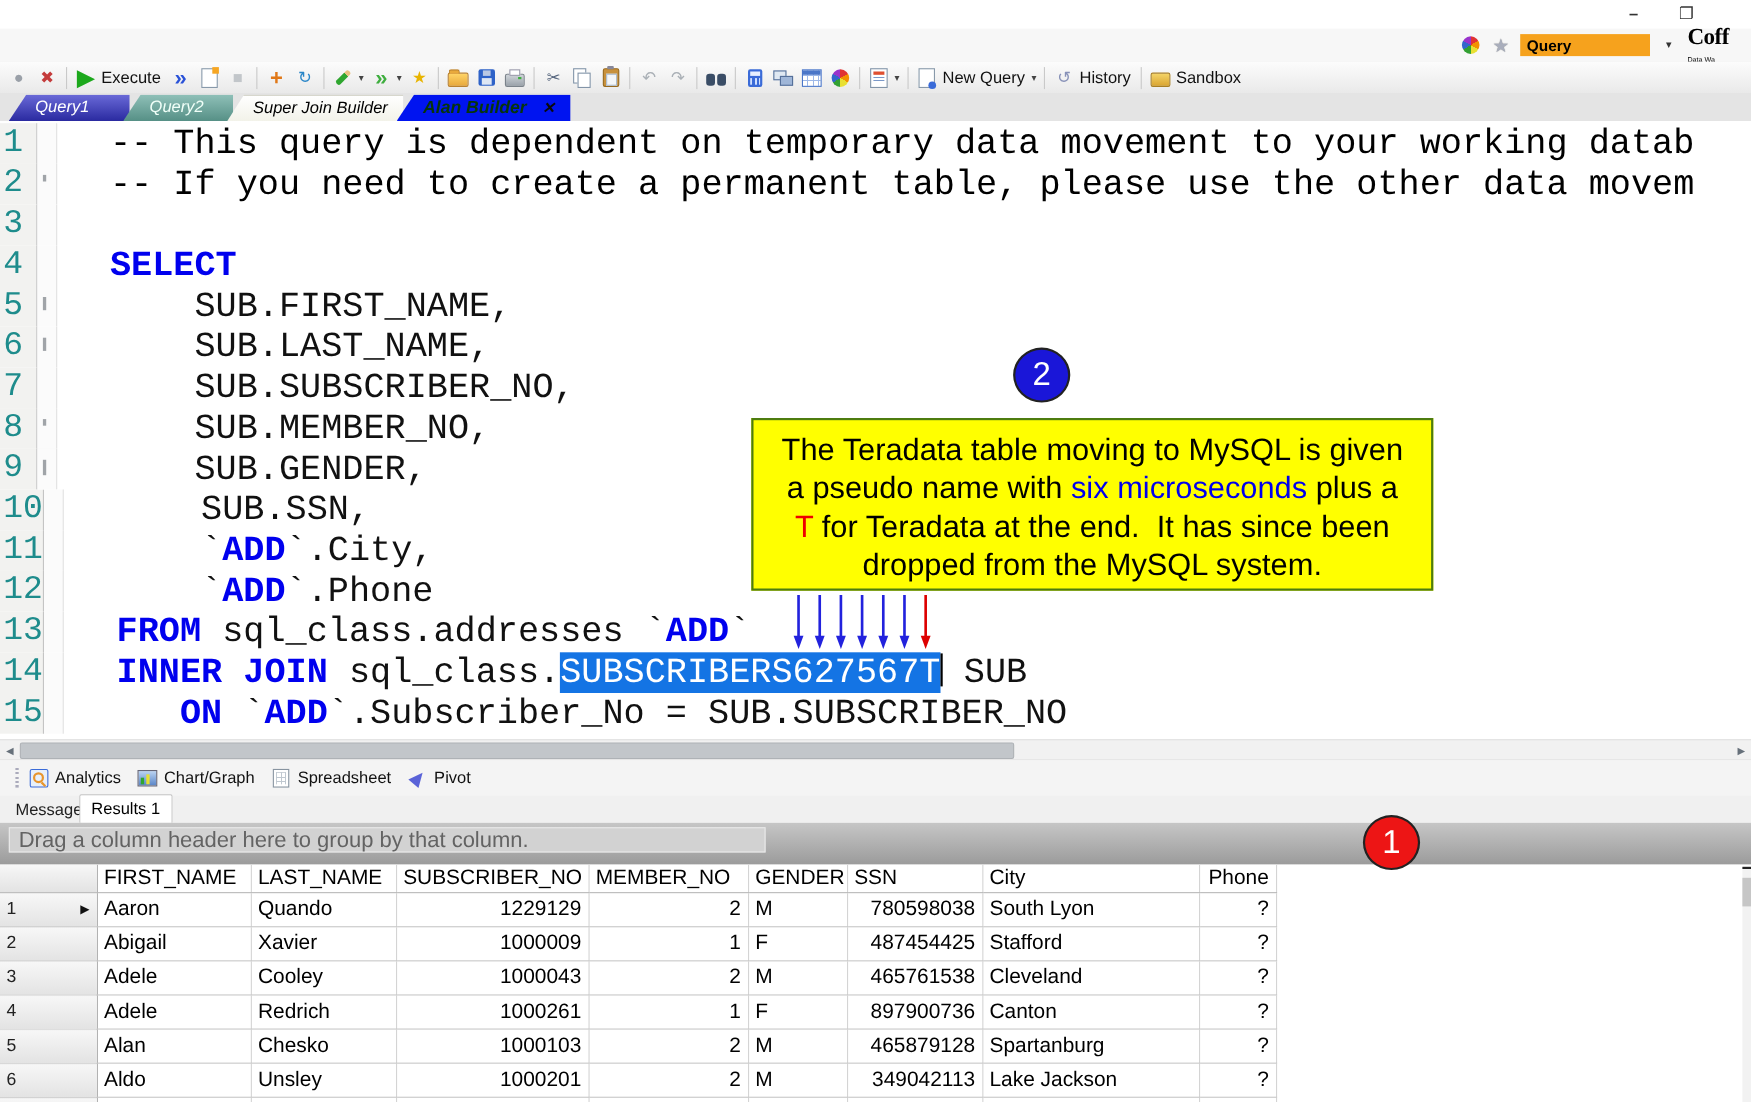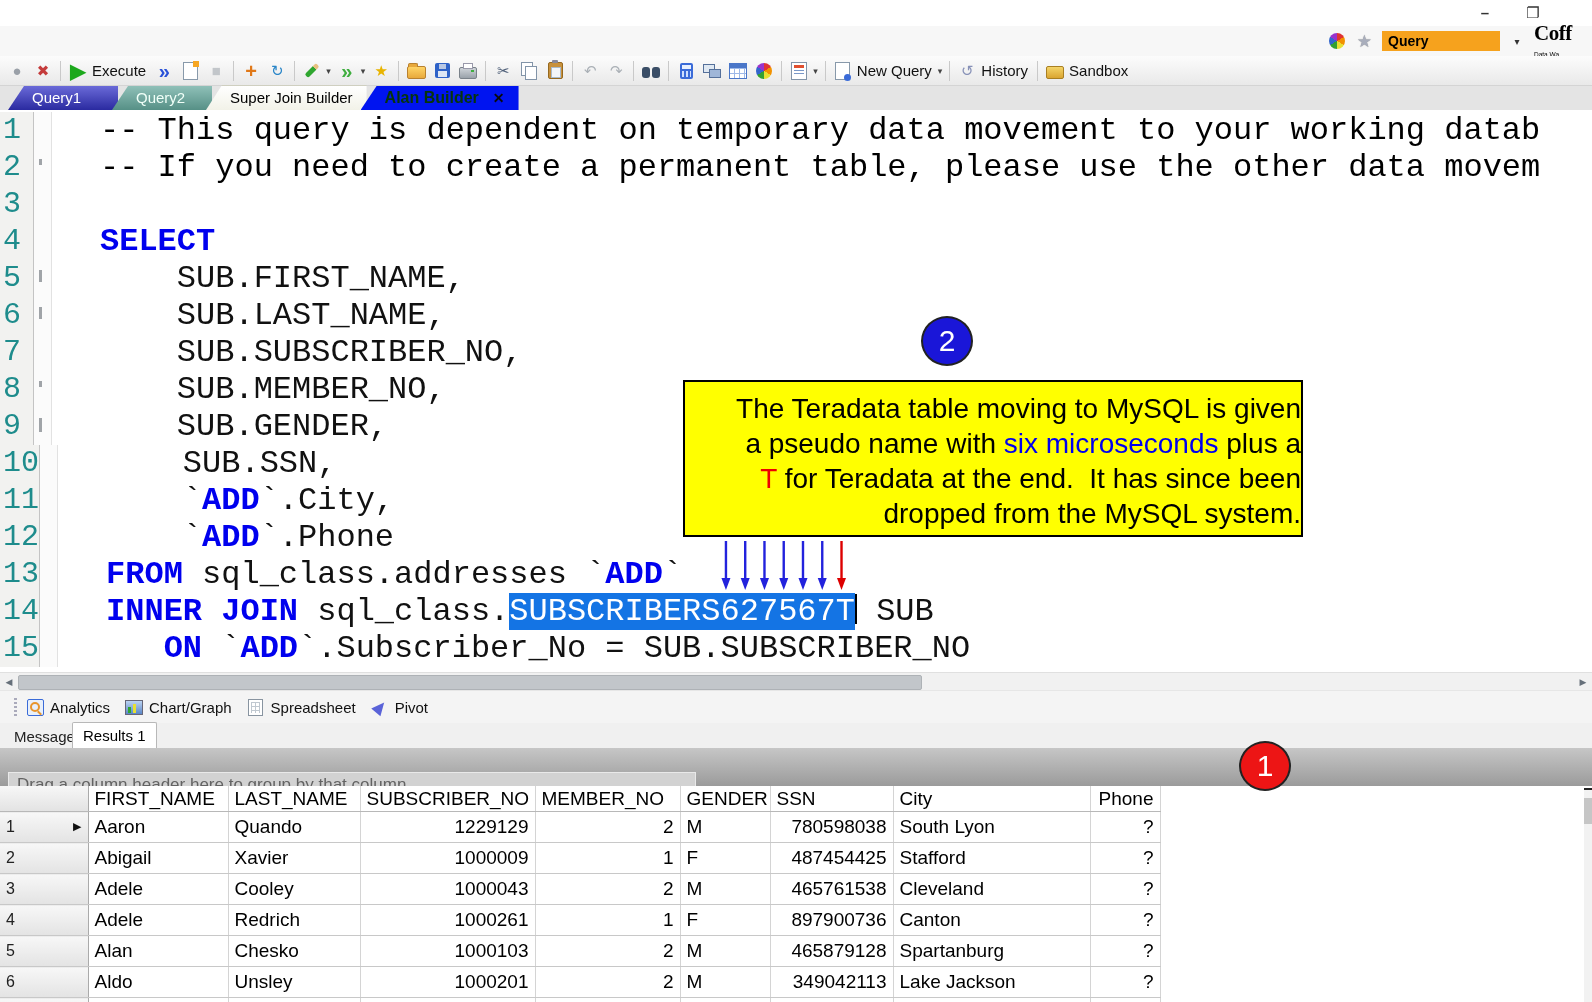--- a/index.html
+++ b/index.html
@@ -77,21 +77,21 @@
   .k-chart{width:16px;height:13px;border:1px solid #667;background:linear-gradient(#bcd4f2,#5a86c8);position:relative;}
   .k-chart::before{content:"";position:absolute;left:2px;bottom:1px;width:3px;height:6px;background:#2fa62f;}
   .k-chart::after{content:"";position:absolute;left:7px;bottom:1px;width:3px;height:9px;background:#e8e033;}
   .k-sheet{width:13px;height:15px;background:#fff;border:1px solid #8894a0;position:relative;}
   .k-sheet::after{content:"";position:absolute;inset:2px;background:
     repeating-linear-gradient(#c0c8d0 0 1px,transparent 1px 4px),
     repeating-linear-gradient(90deg,#c0c8d0 0 1px,transparent 1px 4px);}
   .k-pivot{width:0;height:0;border-left:6px solid transparent;border-right:6px solid transparent;border-bottom:13px solid #5a63d8;transform:rotate(40deg);}
 
   
-  .tabbar{position:absolute;left:0;top:86px;width:100%;height:24px;background:#e4e4e4;display:flex;align-items:flex-end;padding-left:8px;box-sizing:border-box;}
+  .tabbar{position:absolute;left:0;top:86px;width:100%;height:24px;background:#e4e4e4;display:flex;align-items:flex-start;padding-left:8px;box-sizing:border-box;font-style:italic;}
   .qtab{height:24px;line-height:24px;font-size:15px;padding:0 14px 0 24px;clip-path:polygon(16px 0,100% 0,100% 100%,0 100%);margin-right:-6px;white-space:nowrap;}
   .qtab.q1{background:linear-gradient(#6a6ad8,#2a2aa0);color:#fff;width:72px;}
   .qtab.q2{background:linear-gradient(#8fc0b8,#569086);color:#f0fff8;width:62px;}
   .qtab.light{background:linear-gradient(#ffffff,#f2f2e8);color:#000;border-top:1px solid #cfcfc0;}
   .qtab.active{background:#0014f0;color:#06350a;font-weight:bold;font-size:16px;}
   .qtab .closex{color:#0a0a0a;font-weight:bold;margin-left:14px;font-size:14px;}
 
   
   .editor{position:absolute;left:0;top:110px;width:1592px;height:562px;background:#fff;overflow:hidden;}
   .codeline{display:flex;height:37px;line-height:37px;font-family:"Liberation Mono","DejaVu Sans Mono",monospace;font-size:32px;white-space:pre;}
@@ -103,21 +103,21 @@
   .seg-kw{color:#0000ee;font-weight:bold;}
   .seg-pl{color:#111;}
   .seg-sel{color:#fff;background:#1474e4;}
   .seg-caret{display:inline-block;width:2px;height:30px;background:#000;vertical-align:-4px;}
 
   
   .badge{position:absolute;width:52px;height:50px;border-radius:50%;border:2px solid #222;
          color:#fff;font-size:30px;display:flex;align-items:center;justify-content:center;z-index:9;box-sizing:border-box;}
   .badge.blue{left:921px;top:316px;}
   .badge.red{left:1239px;top:741px;}
-  .note{position:absolute;border:2px solid #000000;text-align:right;z-index:8;box-sizing:border-box;}
+  .note{position:absolute;border:2px solid #4d7c0f;text-align:center;z-index:8;box-sizing:border-box;}
   .note2{left:683px;top:380px;width:620px;height:157px;font-size:28px;line-height:35px;padding-top:9px;}
   .note1{left:1190px;top:833px;width:213px;height:76px;font-size:28px;line-height:36px;padding-top:2px;}
   .note-line{white-space:pre-wrap;}
   .nb{font-weight:normal;}
   .arrows{position:absolute;left:700px;top:540px;width:170px;height:52px;z-index:7;}
 
   
   .hscroll{position:absolute;left:0;top:672px;width:1592px;height:18px;background:#f1f1f1;border-top:1px solid #e0e0e0;}
   .hs-thumb{position:absolute;left:18px;top:2px;width:902px;height:13px;background:#c2c6ca;border:1px solid #aeb2b6;border-radius:2px;}
   .hs-btn{position:absolute;top:2px;width:14px;height:14px;font-size:9px;color:#66707a;text-align:center;line-height:14px;}
@@ -130,22 +130,22 @@
   .rbtn{display:inline-flex;align-items:center;gap:5px;font-size:15px;color:#111;}
 
   
   .restabs{position:absolute;left:0;top:723px;width:1592px;height:25px;background:#f0f0f0;}
   .rtab{position:absolute;bottom:0;height:22px;line-height:22px;font-size:15px;padding:0 10px;}
   .rtab.messages{left:4px;color:#222;}
   .rtab.results{left:72px;background:#fff;border:1px solid #b8b8b8;border-bottom:none;height:25px;line-height:25px;border-radius:2px 2px 0 0;}
 
   
   .groupbar{position:absolute;left:0;top:748px;width:1592px;height:38px;background:linear-gradient(#c6c6c6,#9b9b9b);}
-  .draghint{position:absolute;left:8px;top:24px;width:688px;height:23px;background:#d2d2d2;border:1px solid #e9e9e9;
-            font-size:17px;color:#636363;line-height:23px;padding-left:8px;box-sizing:border-box;}
+  .draghint{position:absolute;left:8px;top:4px;width:688px;height:23px;background:#d2d2d2;border:1px solid #e9e9e9;
+            font-size:20px;color:#636363;line-height:23px;padding-left:8px;box-sizing:border-box;}
 
   
   .gridwrap{position:absolute;left:0;top:786px;width:1592px;height:216px;overflow:hidden;background:#fff;}
   table.grid{border-collapse:collapse;table-layout:fixed;width:1160px;font-size:19px;}
   .grid col.c0{width:88px;}.grid col.c1{width:140px;}.grid col.c2{width:132px;}.grid col.c3{width:175px;}
   .grid col.c4{width:145px;}.grid col.c5{width:90px;}.grid col.c6{width:123px;}.grid col.c7{width:197px;}.grid col.c8{width:70px;}
   .grid th,.grid td{border-right:1px solid #d4d4d4;border-bottom:1px solid #c8c8c8;padding:0 6px;white-space:nowrap;overflow:hidden;font-weight:normal;text-align:left;}
   .grid thead th{height:25px;background:#fff;border-bottom:1px solid #b8b8b8;}
   .grid tbody tr{height:31px;}
   .grid th.rowhdr{background:linear-gradient(#f7f7f7,#e3e3e3);border-right:1px solid #aaa;font-size:16px;color:#222;position:relative;}

